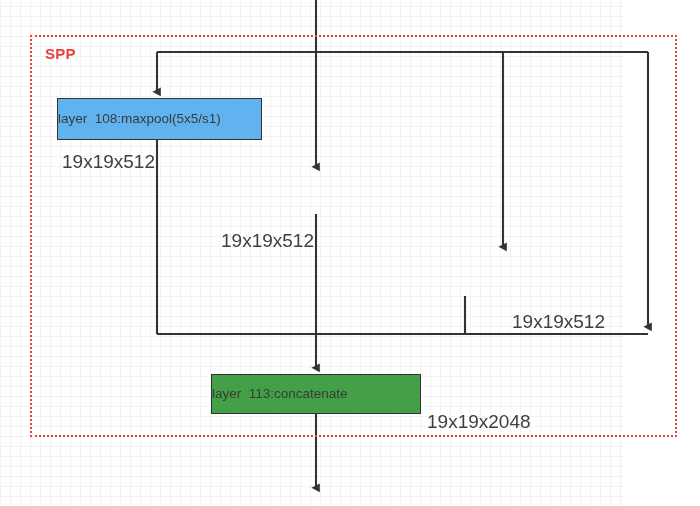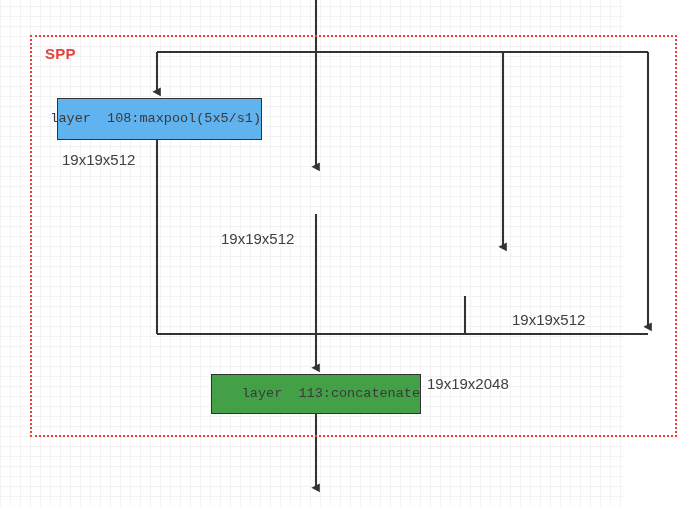--- a/index.html
+++ b/index.html
@@ -31,33 +31,32 @@
     color:#e8413a;
     font-weight:bold;
     font-size:15px;
     letter-spacing:.2px;
     white-space:nowrap;
   }
   .node{
     position:absolute;
     box-sizing:border-box;
     border:1.6px solid #333333;
-    display:flex;align-items:center;justify-content:flex-end;
+    display:flex;align-items:center;justify-content:flex-start;
     color:#3a3a3a;
     font-size:13.5px;
     white-space:pre;
     line-height:1;
-    font-family:Liberation Mono, monospace;
   }
   .node.blue{background:#61b3ef;}
   .node.green{background:#43a047;}
   .dim{
     position:absolute;
     color:#3f3f3f;
-    font-size:15px;
+    font-size:19px;
     white-space:nowrap;
     line-height:1;
   }
 </style>
 </head>
 <body>
 
 <div id="canvas">
 
   <svg id="wires" viewBox="0 0 700 506" xmlns="http://www.w3.org/2000/svg">
@@ -105,15 +104,15 @@
 
 
 
   <div class="node green" style="left:211px;top:374px;width:210px;height:40px;">
     <span>layer  113:concatenate</span>
   </div>
 
   <div class="dim" style="left:62px;top:152px;">19x19x512</div>
   <div class="dim" style="left:221px;top:231px;">19x19x512</div>
   <div class="dim" style="left:512px;top:312px;">19x19x512</div>
-  <div class="dim" style="left:427px;top:376px;">19x19x2048</div>
+  <div class="dim" style="left:427px;top:412px;">19x19x2048</div>
 
 </div>
 
 </body></html>

